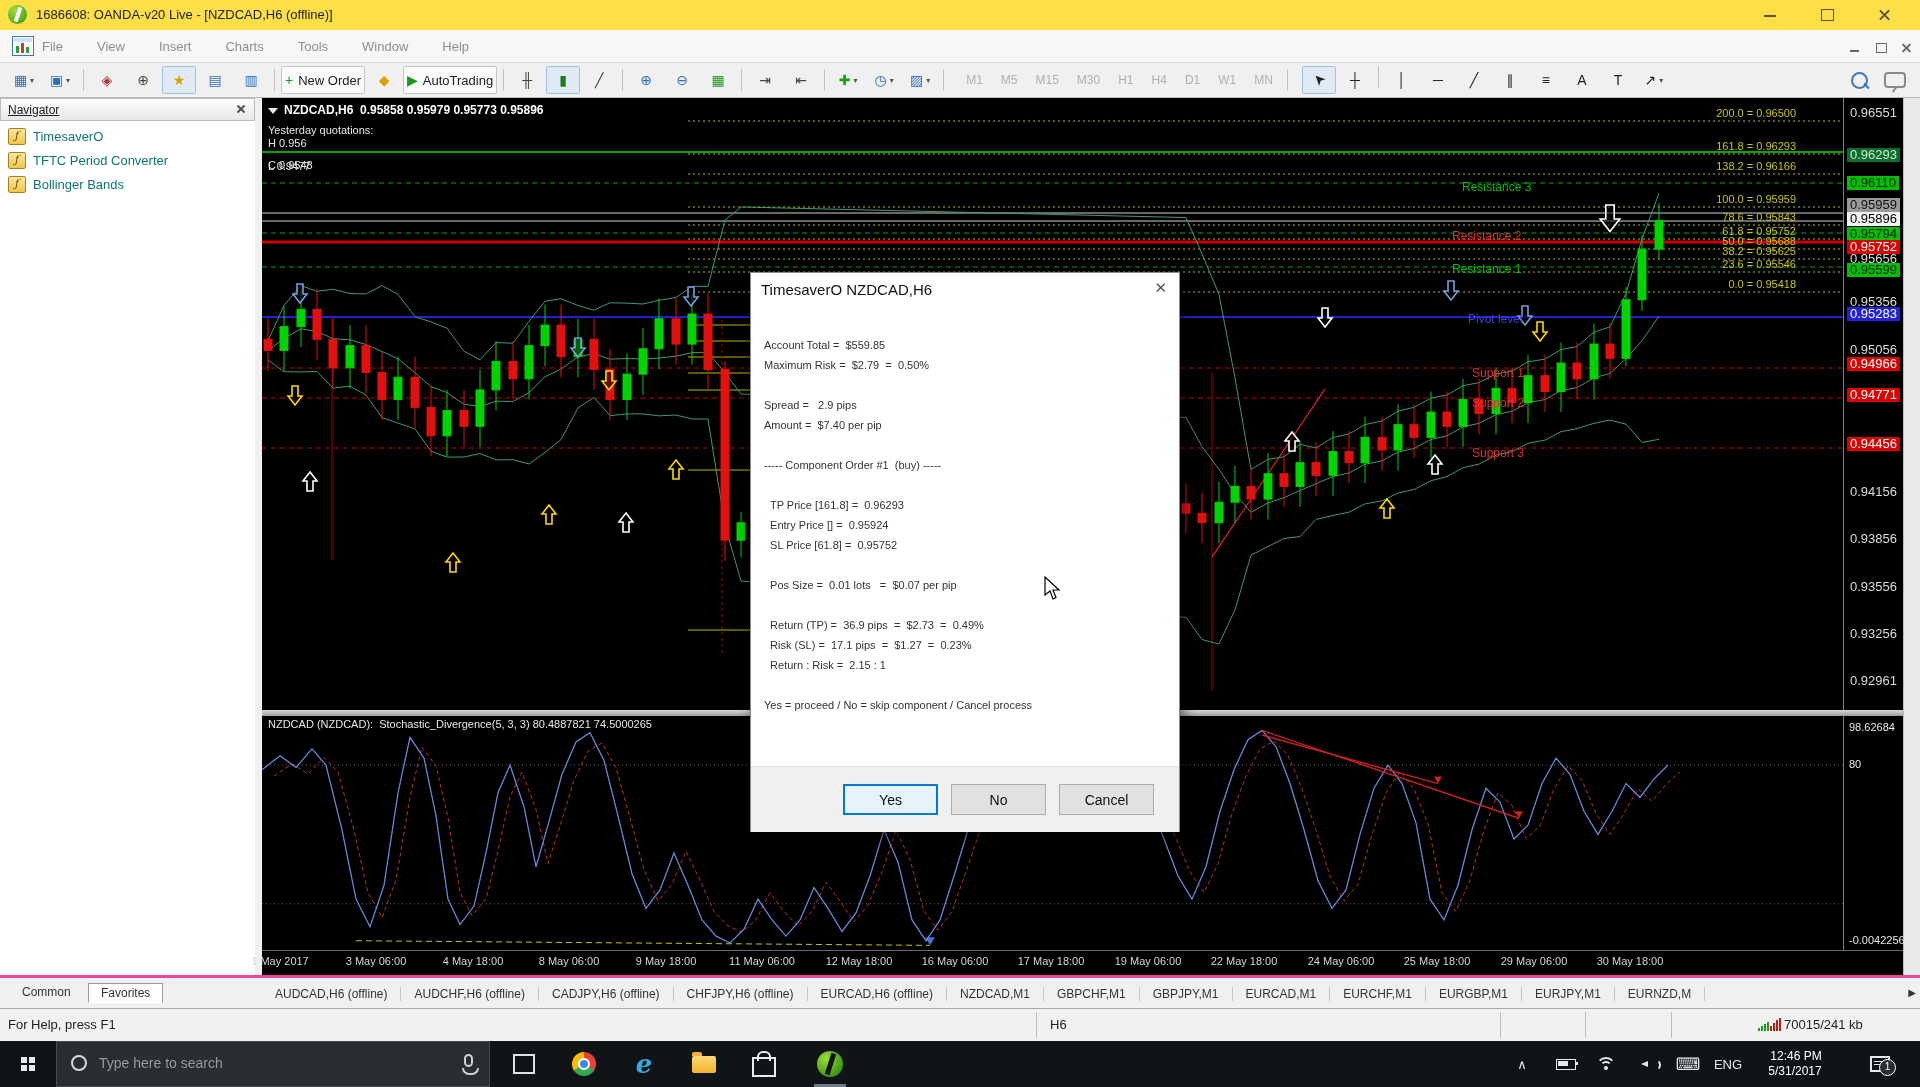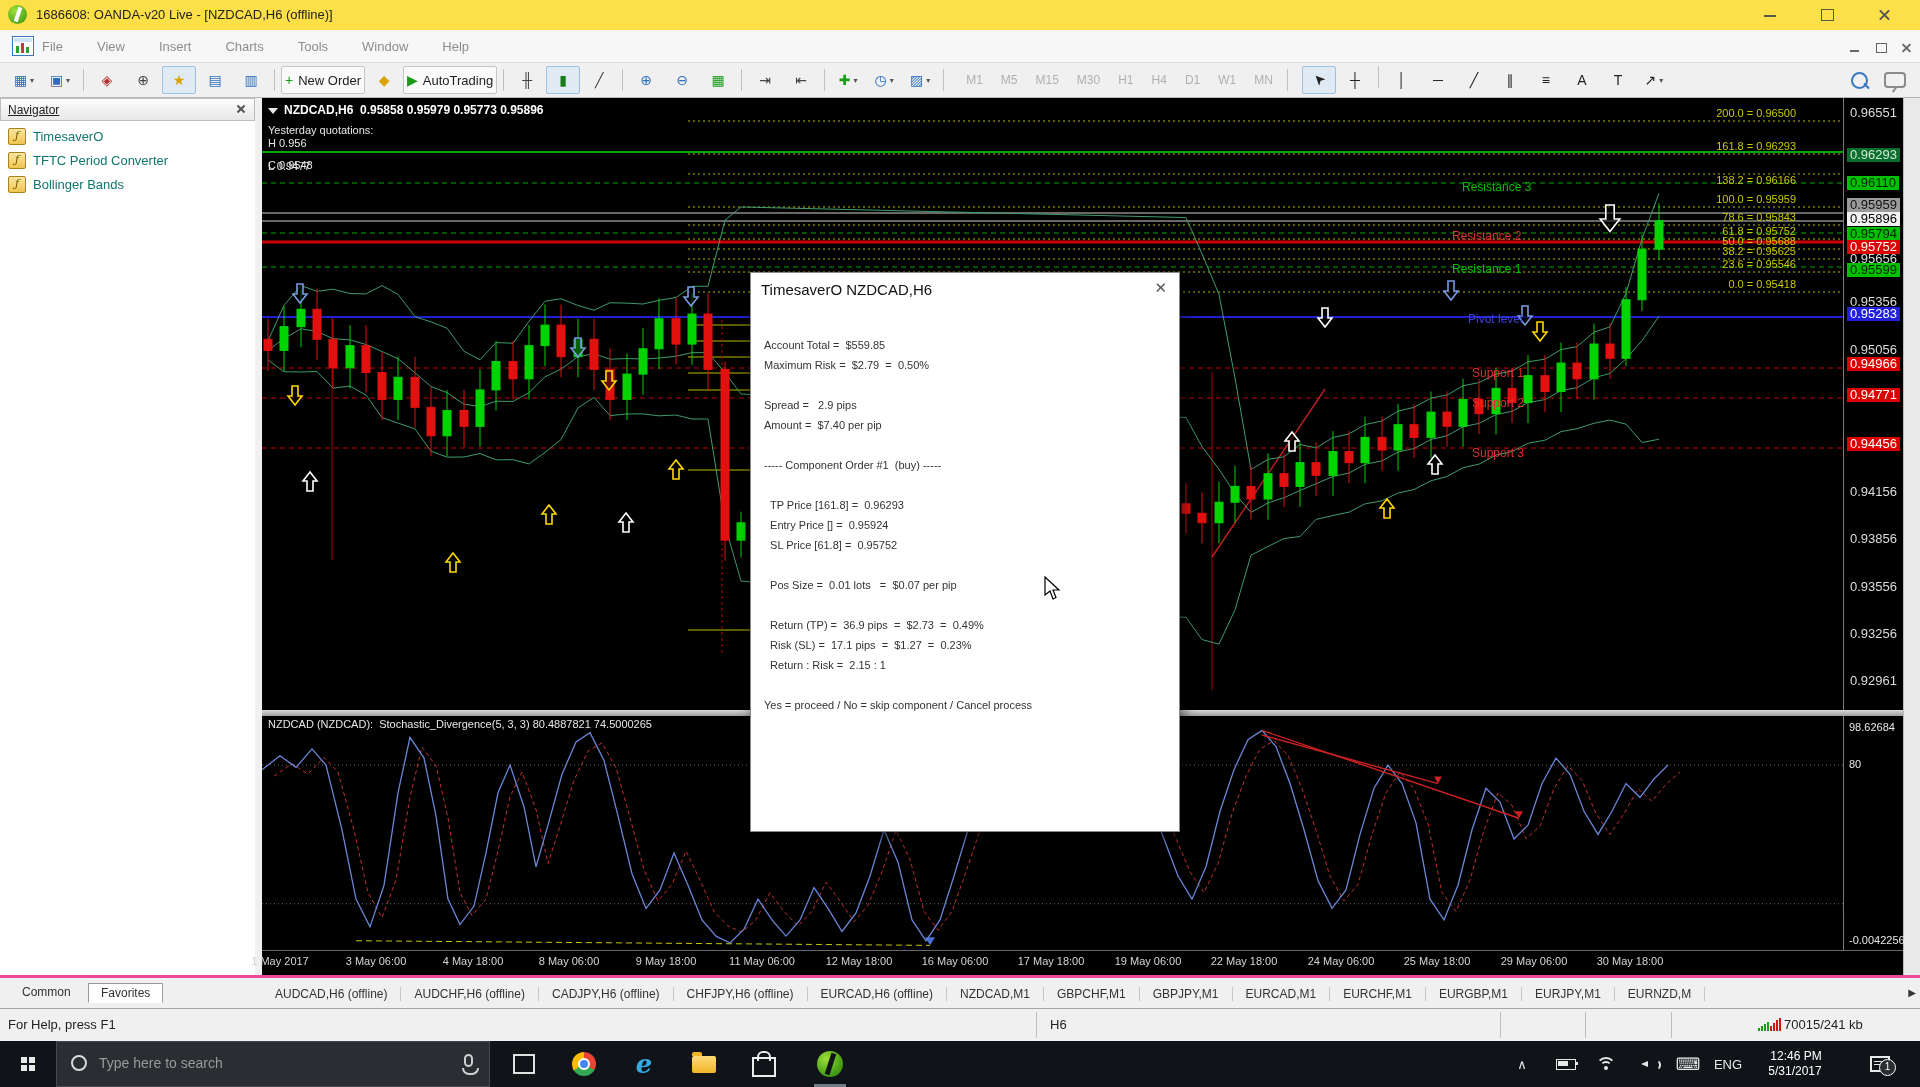--- a/index.html
+++ b/index.html
@@ -539,21 +539,21 @@
       <div class="ovl yq" style="left: 268px; top: 159px;">C 0.9548</div>
       <div class="ovl lvl" style="left: 1462px; top: 180px; color: rgb(0, 192, 0);">Resistance 3</div>
       <div class="ovl lvl" style="left: 1452px; top: 229px; color: rgb(224, 48, 48);">Resistance 2</div>
       <div class="ovl lvl" style="left: 1452px; top: 262px; color: rgb(0, 192, 0);">Resistance 1</div>
       <div class="ovl lvl" style="left: 1468px; top: 312px; color: rgb(64, 64, 224);">Pivot level</div>
       <div class="ovl lvl" style="left: 1472px; top: 366px; color: rgb(224, 48, 48);">Support 1</div>
       <div class="ovl lvl" style="left: 1472px; top: 396px; color: rgb(224, 48, 48);">Support 2</div>
       <div class="ovl lvl" style="left: 1472px; top: 446px; color: rgb(224, 48, 48);">Support 3</div>
       <div class="ovl fibl" style="left: 1646px; top: 107px;">200.0 = 0.96500</div>
       <div class="ovl fibl" style="left: 1646px; top: 140px;">161.8 = 0.96293</div>
-      <div class="ovl fibl" style="left: 1646px; top: 160px; margin-top: 14px;">138.2 = 0.96166</div>
+      <div class="ovl fibl" style="left: 1646px; top: 160px;">138.2 = 0.96166</div>
       <div class="ovl fibl" style="left: 1646px; top: 193px;">100.0 = 0.95959</div>
       <div class="ovl fibl" style="left: 1646px; top: 211px;">78.6 = 0.95843</div>
       <div class="ovl fibl" style="left: 1646px; top: 225px;">61.8 = 0.95752</div>
       <div class="ovl fibl" style="left: 1646px; top: 235px;">50.0 = 0.95688</div>
       <div class="ovl fibl" style="left: 1646px; top: 245px;">38.2 = 0.95625</div>
       <div class="ovl fibl" style="left: 1646px; top: 258px;">23.6 = 0.95546</div>
       <div class="ovl fibl" style="left: 1646px; top: 278px;">0.0 = 0.95418</div>
       <div class="ovl ps plain" style="left: 1847px; top: 106px;">0.96551</div>
       <div class="ovl ps dkgreen" style="left: 1847px; top: 148px;">0.96293</div>
       <div class="ovl ps green" style="left: 1847px; top: 176px;">0.96110</div>
@@ -614,20 +614,27 @@
         <div class="dline">  SL Price [61.8] =  0.95752</div>
         <div class="dline"></div>
         <div class="dline">  Pos Size =  0.01 lots   =  $0.07 per pip</div>
         <div class="dline"></div>
         <div class="dline">  Return (TP) =  36.9 pips  =  $2.73  =  0.49%</div>
         <div class="dline">  Risk (SL) =  17.1 pips  =  $1.27  =  0.23%</div>
         <div class="dline">  Return : Risk =  2.15 : 1</div>
         <div class="dline"></div>
         <div class="dline">Yes = proceed / No = skip component / Cancel process</div>
       </div>
+    <div class="dlg-strip">
+      <div id="dlg-buttons">
+          <button class="dbtn def" style="left: 92px;">Yes</button>
+          <button class="dbtn" style="left: 200px;">No</button>
+          <button class="dbtn" style="left: 308px;">Cancel</button>
+        </div>
+    </div>
   </div>
 
   <svg class="cursor" style="left:1043px;top:576px;" width="22" height="26">
     <path d="M2,1 L2,19 L7,15 L10,23 L13,21.5 L10,14 L16,14 Z" fill="#fff" stroke="#000" stroke-width="1.2"></path>
   </svg>
 
   <div class="tabsrow">
     <div id="nav-tabs">
         <span class="navtab" style="left: 10px;">Common</span>
         <span class="navtab sel" style="left: 88px;">Favorites</span>

